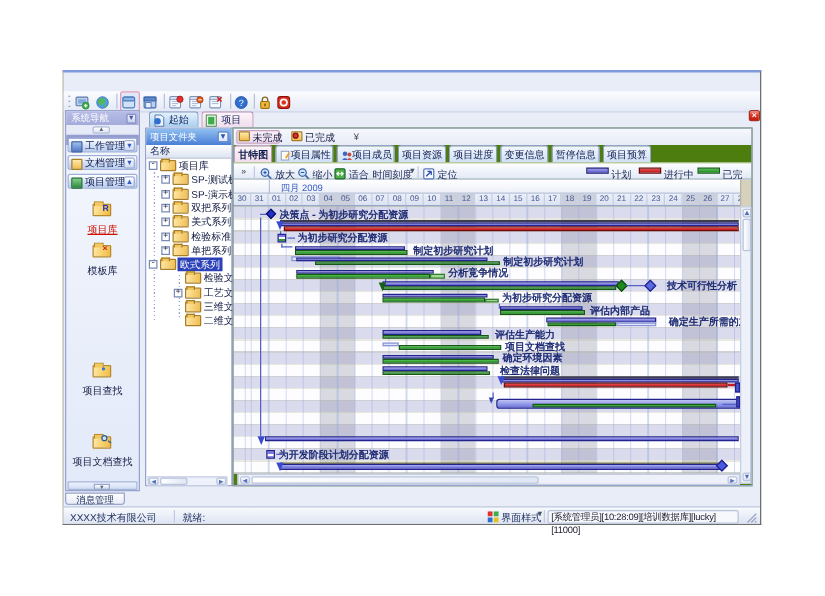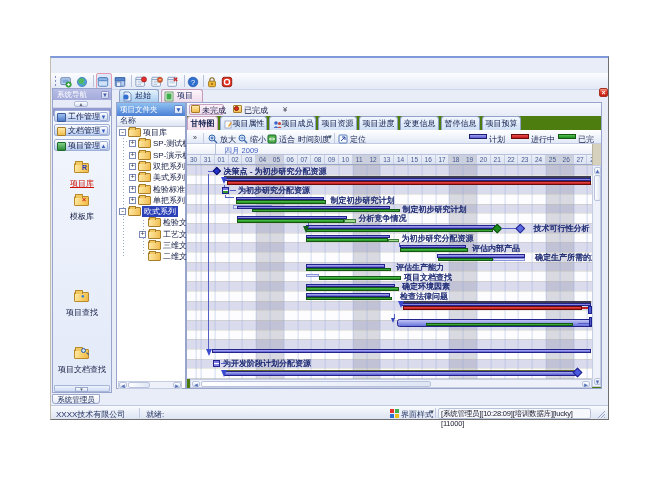--- a/index.html
+++ b/index.html
@@ -421,21 +421,21 @@
 <span class="arr" style="left:.5px;top:1px;width:7px;height:7px;line-height:7px">▲</span>
 <span class="th" style="left:.5px;top:9px;width:7px;height:26px"></span>
 <span class="arr" style="left:.5px;bottom:1px;width:7px;height:7px;line-height:7px">▼</span>
       </div>
 <div class="ab sb" style="left:3px;top:276px;width:402px;height:8.5px">
 <span class="arr" style="left:1px;top:.5px;width:8px;height:6px;line-height:6px">◄</span>
 <span class="th" style="left:10px;top:.5px;width:230px;height:6px"></span>
 <span class="arr" style="right:1px;top:.5px;width:8px;height:6px;line-height:6px">►</span>
       </div>
 </div>
-<div class="ab" id="msgtab">系统管理员</div>
+<div class="ab" id="msgtab">消息管理</div>
 <div class="ab" id="sbar">
 <span style="left:5px">XXXX技术有限公司</span>
 <span class="ab" style="left:88px;top:2px;width:1px;height:10px;background:#c3cbe2"></span>
 <span style="left:95px">就绪:</span>
 <svg class="ab" style="left:339px;top:2.5px" width="9" height="9" viewBox="0 0 9 9">
         <rect width="4" height="4" fill="#e23030"></rect>
         <rect x="5" width="4" height="4" fill="#3fae4a"></rect>
         <rect y="5" width="4" height="4" fill="#2f6fd0"></rect>
         <rect x="5" y="5" width="4" height="4" fill="#e8c020"></rect>
       </svg>

